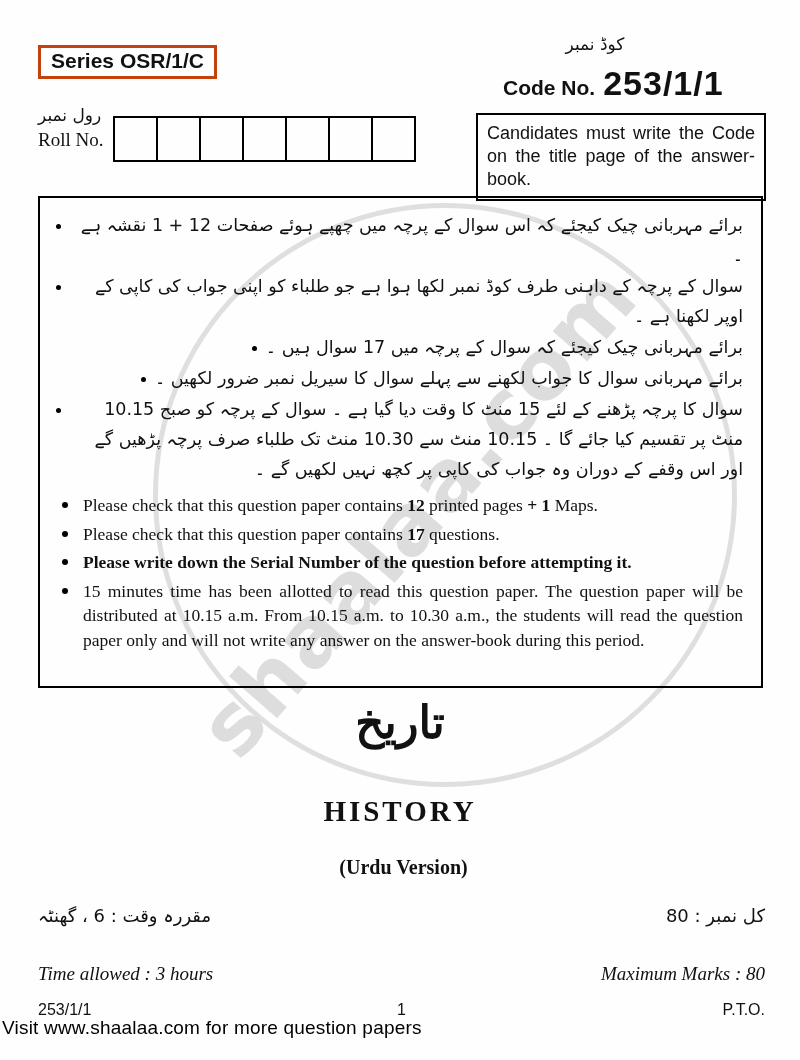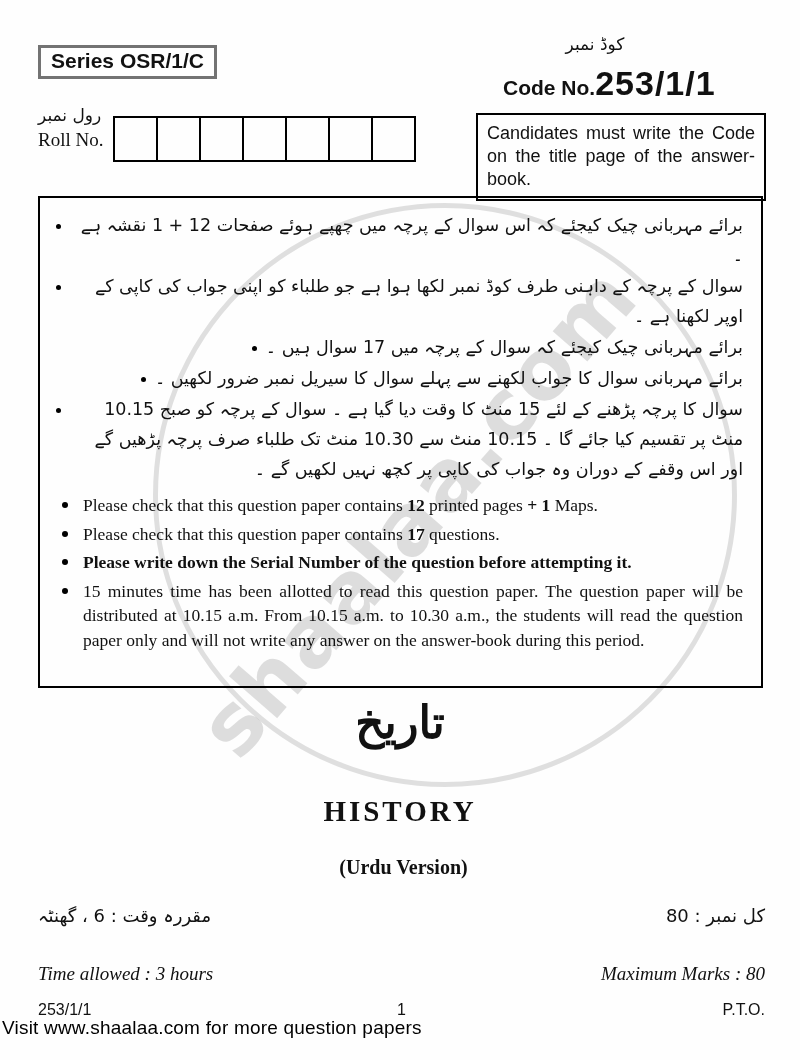--- a/index.html
+++ b/index.html
@@ -17,30 +17,30 @@
   }
   .wm-text{
     left:418px;top:512px;transform:translate(-50%,-50%) rotate(-49deg);
     font-family:"DejaVu Sans",sans-serif;font-weight:bold;
     font-size:84px;letter-spacing:2px;color:rgba(0,0,0,0.13);
     white-space:nowrap;
   }
 
   
   .series-box{
-    left:38px;top:45px;border:3px solid #737373;padding:1px 10px 3px 10px;
+    left:38px;top:45px;border:3px solid #c2410c;padding:1px 10px 3px 10px;
     font-family:"Liberation Sans",sans-serif;font-weight:bold;font-size:21px;
     background:transparent;
   }
   .code-urdu{
     left:545px;top:34px;width:100px;text-align:center;direction:rtl;
     font-family:"DejaVu Sans",sans-serif;font-size:17px;
   }
   .code-line{
-    left:503px;top:64px;display:flex;align-items:baseline;gap:0;
+    left:503px;top:64px;display:flex;align-items:baseline;gap:8px;
     font-family:"Liberation Sans",sans-serif;font-weight:bold;
   }
   .code-line .lbl{font-size:21px;}
   .code-line .val{font-size:34px;letter-spacing:1px;}
 
   .roll-labels{left:38px;top:106px;line-height:1.15;}
   .roll-urdu{direction:rtl;text-align:left;font-family:"DejaVu Sans",sans-serif;font-size:17px;}
   .roll-en{font-size:19px;margin-top:3px;}
   .roll-boxes{
     left:113px;top:116px;display:flex;border:2px solid #000;height:46px;box-sizing:border-box;

